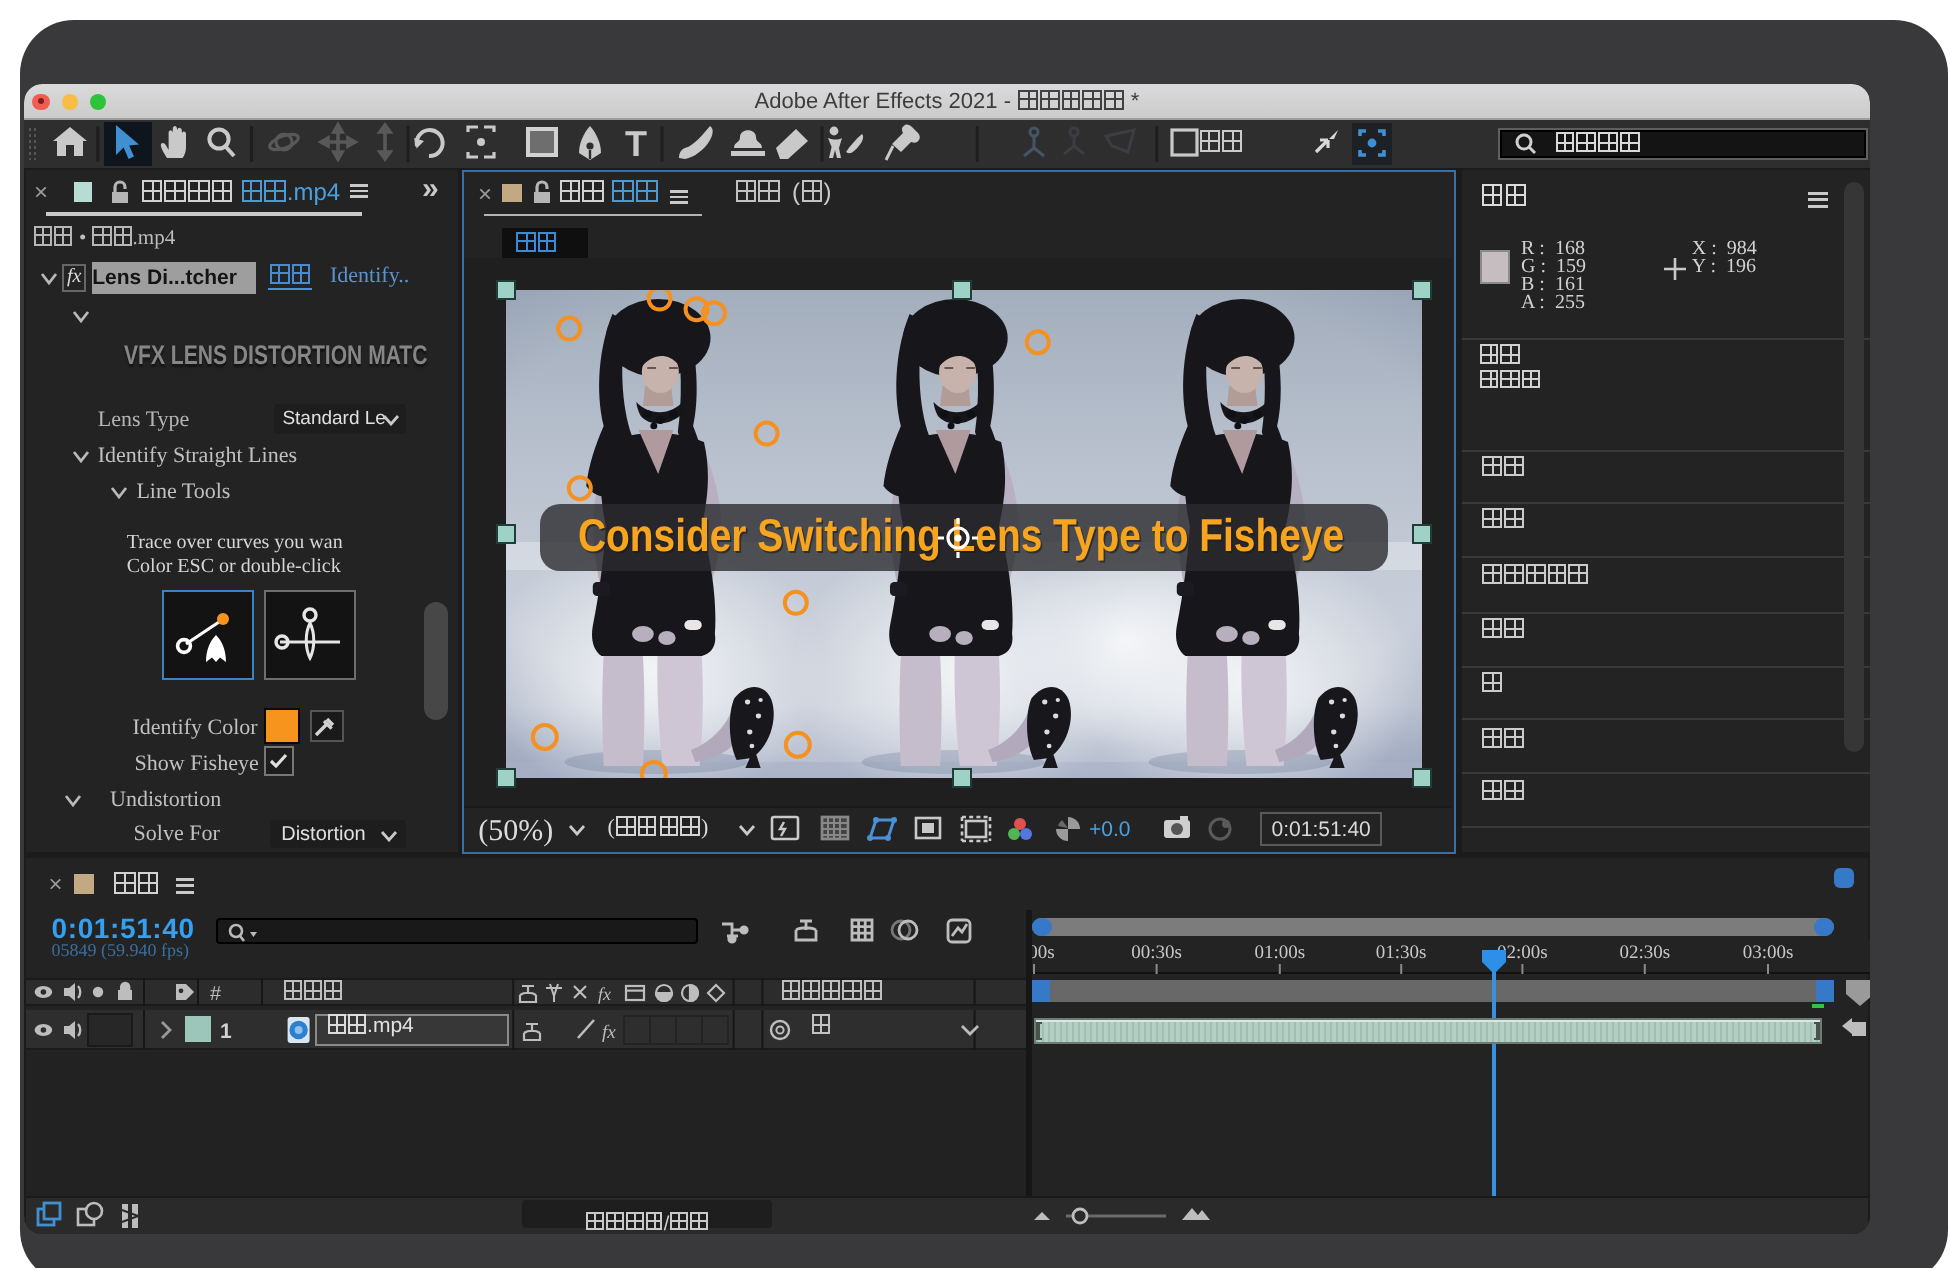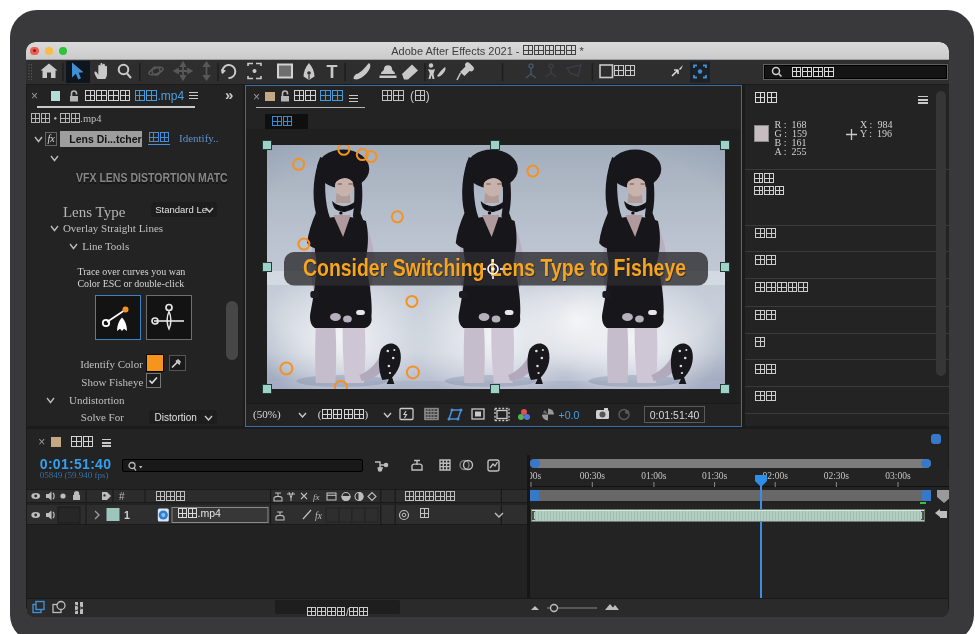--- a/index.html
+++ b/index.html
@@ -1,17 +1,17 @@
 <!DOCTYPE html>
 <html><head><meta charset="utf-8"><style>
 html,body{margin:0;padding:0;width:975px;height:634px;background:#fff;overflow:hidden;font-family:"Liberation Sans",sans-serif}
 *{box-sizing:border-box}
 .a{position:absolute}
 #shade{position:absolute;left:10px;top:10px;width:964px;height:632px;background:#39393b;border-radius:27px}
-#win{position:absolute;left:26px;top:42px;width:835px;height:575px;background:#fde047;border-radius:10px}
+#win{position:absolute;left:12px;top:42px;width:835px;height:575px;background:#fde047;border-radius:10px}
 #wini{position:absolute;left:0;top:0;width:923px;height:575px;border-radius:9px;overflow:hidden;background:#1b1b1b}
 
 .c{display:inline-block;width:.88em;height:.92em;border:1px solid currentColor;position:relative;vertical-align:-8%;margin:0 .05em;opacity:.96}
 .c:before{content:"";position:absolute;left:46%;top:0;bottom:0;width:1px;background:currentColor}
 .c:after{content:"";position:absolute;top:44%;left:0;right:0;height:1px;background:currentColor}
 
 #tbar{left:0;top:0;width:923px;height:18px;background:linear-gradient(#dadada,#cbcbcb);border-bottom:1px solid #9e9e9e;border-radius:9px 9px 0 0}
 .tl{position:absolute;top:4.6px;width:8.4px;height:8.4px;border-radius:50%}
 #ttext{position:absolute;top:2.5px;left:0;width:100%;text-align:center;font-size:11px;color:#3c3c3c}
 
@@ -151,36 +151,36 @@
   <span class="a" style="left:57px;top:3.5px;font-size:12px;color:#dadada"><b class="c"></b><b class="c"></b><b class="c"></b><b class="c"></b><span class="blue" style="margin-left:3px"><b class="c"></b><b class="c"></b>.mp4</span></span>
   <div class="a" style="left:162px;top:7px;width:9px;height:7px;background:repeating-linear-gradient(#c9c9c9 0 1.4px,transparent 1.4px 2.8px)"></div>
   <span class="a" style="left:198px;top:1px;font-size:15px;font-weight:bold;color:#c9c9c9">»​</span>
   <div class="a" style="left:9.7px;top:21px;width:158px;height:1.5px;background:#c9c9c9"></div>
   <span class="a serif" style="left:3.3px;top:28px;font-size:10.5px;color:#bdbdbd"><b class="c"></b><b class="c"></b> • <b class="c"></b><b class="c"></b>.mp4</span>
 
   <svg class="a" style="left:7px;top:51px" width="9" height="7">
           <path d="M1 1 L4.5 5.5 L8 1" stroke="#b9b9b9" stroke-width="1.4" fill="none"></path>
         </svg>
   <div class="a" style="left:17.9px;top:46.5px;width:12.5px;height:14px;border:1px solid #666;color:#ddd;font-size:10px;font-style:italic;font-family:'Liberation Serif';text-align:center;line-height:12px">fx</div>
-  <div class="a" style="left:33.1px;top:45.5px;width:81.5px;height:16px;background:#9e9e9e;color:#141414;font-size:10.5px;font-weight:bold;line-height:16px;text-align:right">Lens Di...tcher</div>
+  <div class="a" style="left:33.1px;top:45.5px;width:81.5px;height:16px;background:#9e9e9e;color:#141414;font-size:10.5px;font-weight:bold;line-height:16px;text-align:left">Lens Di...tcher</div>
   <span class="a" style="left:121.4px;top:46.5px;font-size:11px;color:#4a90d9;border-bottom:1px solid #4a90d9;padding-bottom:0px"><b class="c"></b><b class="c"></b></span>
   <span class="a serif" style="left:152px;top:46.5px;font-size:11px;color:#5b93cf">Identify..</span>
   <svg class="a" style="left:23px;top:70px" width="9" height="7">
           <path d="M1 1 L4.5 5.5 L8 1" stroke="#b9b9b9" stroke-width="1.4" fill="none"></path>
         </svg>
   <div class="a" style="left:49px;top:85px;font-size:13.5px;font-weight:bold;color:#868686;text-shadow:0 1.5px 1px #141414;transform:scaleX(.78);transform-origin:0 0;white-space:nowrap;letter-spacing:0px">VFX LENS DISTORTION MATC</div>
 
-  <span class="a serif" style="left:35.9px;top:119px;font-size:15px;color:#b5b5b5">Lens Type</span>
+  <span class="a serif" style="left:35.9px;top:119px;font-size:11px;color:#b5b5b5">Lens Type</span>
   <div class="a" style="left:124.2px;top:117px;width:66.2px;height:15px;background:#1d1d1d;border-radius:2px;color:#e0e0e0;font-size:9.5px;line-height:15px;padding-left:4px">Standard Le<svg width="9" height="6" style="position:absolute;right:3px;top:5px">
             <path d="M1 1 L4.5 5 L8 1" stroke="#c9c9c9" stroke-width="1.4" fill="none"></path>
           </svg></div>
   <svg class="a" style="left:23px;top:140px" width="9" height="7">
           <path d="M1 1 L4.5 5.5 L8 1" stroke="#b9b9b9" stroke-width="1.4" fill="none"></path>
         </svg>
-  <span class="a serif" style="left:35.9px;top:137px;font-size:11px;color:#c0c0c0">Overlay Straight Lines</span>
+  <span class="a serif" style="left:35.9px;top:137px;font-size:11px;color:#c0c0c0">Identify Straight Lines</span>
   <svg class="a" style="left:42.3px;top:158px" width="9" height="7">
           <path d="M1 1 L4.5 5.5 L8 1" stroke="#b9b9b9" stroke-width="1.4" fill="none"></path>
         </svg>
   <span class="a serif" style="left:55.2px;top:155px;font-size:11px;color:#c0c0c0">Line Tools</span>
   <span class="a serif" style="left:50.4px;top:181px;font-size:10px;color:#d6d6d6;white-space:nowrap">Trace over curves you wan</span>
   <span class="a serif" style="left:50.4px;top:192.5px;font-size:10px;color:#d6d6d6;white-space:nowrap">Color ESC or double-click</span>
 
   <div class="a" style="left:68.3px;top:210px;width:45.3px;height:45px;background:#131313;border:1.5px solid #3f82c4"></div>
   <div class="a" style="left:119.2px;top:210px;width:46px;height:45px;background:#131313;border:1px solid #6e6e6e"></div>
   <svg class="a" style="left:68.3px;top:210px" width="46" height="45">
@@ -321,21 +321,21 @@
   <div class="a hd" style="left:17.5px;top:55.7px"></div>
         <div class="a hd" style="left:245.5px;top:55.7px"></div>
         <div class="a hd" style="left:475.5px;top:55.7px"></div>
   <div class="a hd" style="left:17.5px;top:177.7px"></div>
         <div class="a hd" style="left:475.5px;top:177.7px"></div>
   <div class="a hd" style="left:17.5px;top:299.7px"></div>
         <div class="a hd" style="left:245.5px;top:299.7px"></div>
         <div class="a hd" style="left:475.5px;top:299.7px"></div>
 
   <div class="a" style="left:0;top:317.7px;width:494px;height:22px;background:#232323;border-top:1px solid #1a1a1a">
-    <span class="a serif" style="left:7.6px;top:4px;font-size:11px;color:#dcdcdc">(50%)</span>
+    <span class="a serif" style="left:7.6px;top:4px;font-size:15px;color:#dcdcdc">(50%)</span>
     <svg class="a" style="left:52px;top:8px" width="9" height="6">
             <path d="M1 1 L4.5 5 L8 1" stroke="#c9c9c9" stroke-width="1.4" fill="none"></path>
           </svg>
     <span class="a serif" style="left:72.3px;top:4px;font-size:11px;color:#dcdcdc">(<b class="c"></b><b class="c"></b><b class="c"></b><b class="c"></b>)</span>
     <svg class="a" style="left:137px;top:8px" width="9" height="6">
             <path d="M1 1 L4.5 5 L8 1" stroke="#c9c9c9" stroke-width="1.4" fill="none"></path>
           </svg>
     <svg class="a" style="left:150px;top:2px" width="244" height="18">
       <g stroke="#c9c9c9" stroke-width="1.3" fill="none">
         <rect x="4" y="2.5" width="13" height="11" rx="1"></rect>

